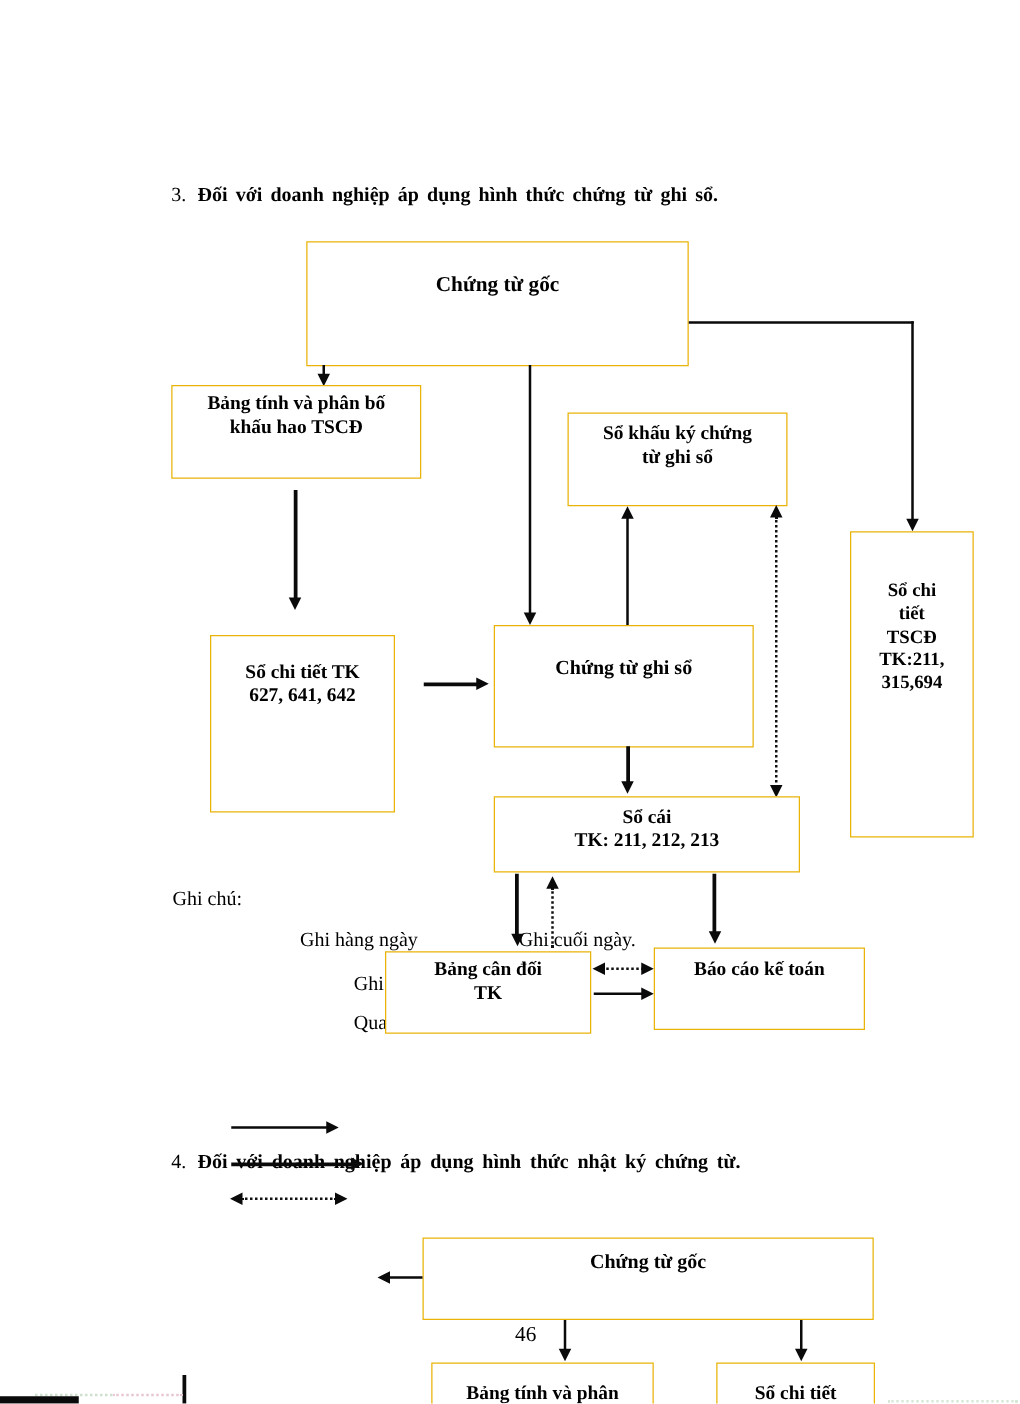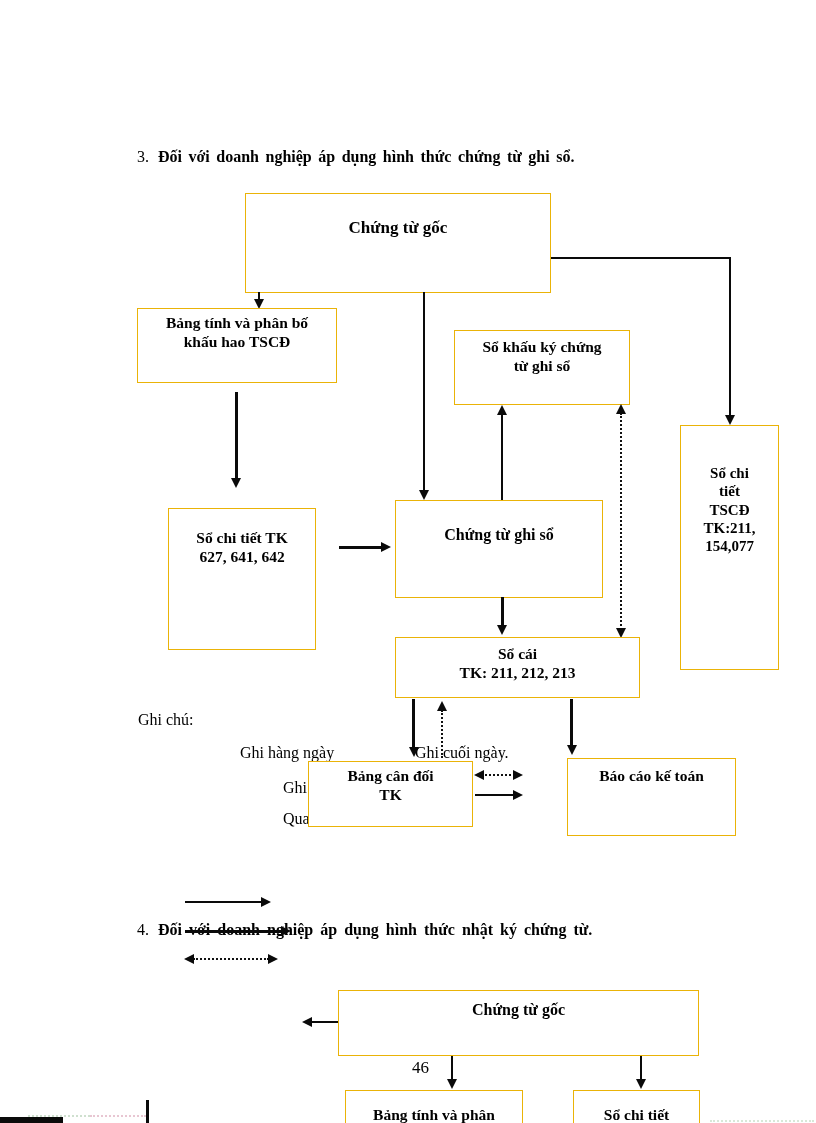--- a/index.html
+++ b/index.html
@@ -44,21 +44,21 @@
   <div class="ah d" style="left:419px;top:490px;"></div>
 
   <div class="hl" style="left:551px;top:257px;width:180px;height:2px;"></div>
   <div class="vl" style="left:729px;top:257px;width:2px;height:160px;"></div>
   <div class="ah d" style="left:725px;top:415px;"></div>
 
   <div class="box" style="left:680px;top:425px;width:99px;height:245px;padding-top:38px;font-size:15px;">Sổ chi
 tiết
 TSCĐ
 TK:211,
-154,077</div>
+315,694</div>
 
   <div class="box" style="left:168px;top:508px;width:148px;height:142px;padding-top:20px;font-size:15.5px;">Sổ chi tiết TK
 627, 641, 642</div>
 
   <div class="box" style="left:395px;top:500px;width:208px;height:98px;padding-top:24px;font-size:16px;">Chứng từ ghi sổ</div>
 
   <div class="hl" style="left:339px;top:546px;width:44px;height:2.5px;"></div>
   <div class="ah r" style="left:381px;top:542px;"></div>
 
   <div class="vl" style="left:501px;top:414px;width:2px;height:86px;"></div>
@@ -75,21 +75,21 @@
 TK: 211, 212, 213</div>
 
   <span class="txt" style="left:138px;top:710px;font-size:16px;z-index:1;">Ghi chú:</span>
   <span class="txt" style="left:240px;top:743px;font-size:16px;z-index:1;">Ghi hàng ngày</span>
   <span class="txt" style="left:415px;top:743px;font-size:16px;z-index:1;font-family:Liberation Serif, serif;">Ghi cuối ngày.</span>
   <span class="txt" style="left:283px;top:778px;font-size:16px;z-index:1;">Ghi cuối tháng</span>
   <span class="txt" style="left:283px;top:809px;font-size:16px;z-index:1;">Quan hệ đối chiếu.</span>
 
   <div class="box" style="left:308px;top:761px;width:165px;height:66px;padding-top:5px;font-size:15.5px;z-index:2;">Bảng cân đối
 TK</div>
-  <div class="box" style="left:523px;top:758px;width:169px;height:78px;padding-top:8px;font-size:15.5px;z-index:2;margin-left:44px;">Báo cáo kế toán</div>
+  <div class="box" style="left:523px;top:758px;width:169px;height:66px;padding-top:8px;font-size:15.5px;z-index:2;">Báo cáo kế toán</div>
 
   <div class="vl" style="left:412px;top:699px;width:3px;height:50px;z-index:3;"></div>
   <div class="ah d" style="left:409px;top:747px;z-index:3;"></div>
   <div class="vdot" style="left:441px;top:710px;height:48px;z-index:3;"></div>
   <div class="ah u" style="left:437px;top:701px;z-index:3;"></div>
   <div class="vl" style="left:570px;top:699px;width:3px;height:48px;z-index:3;"></div>
   <div class="ah d" style="left:567px;top:745px;z-index:3;"></div>
 
   <div class="hdot" style="left:481px;top:774px;width:34px;z-index:3;"></div>
   <div class="ah l" style="left:474px;top:770px;z-index:3;"></div>

